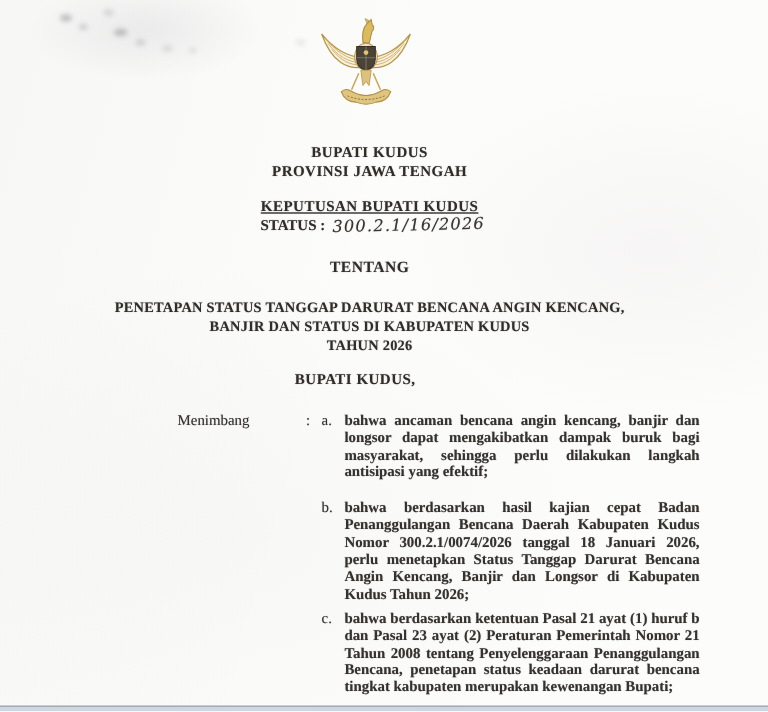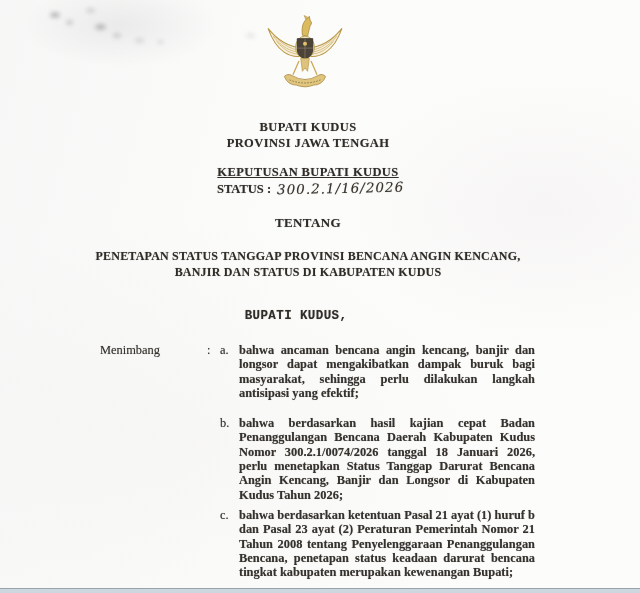--- a/index.html
+++ b/index.html
@@ -29,40 +29,40 @@
     position:absolute; left:0; width:616px; text-align:center;
     font-weight:700; letter-spacing:0.4px; color:#302d29;
     text-shadow:0 0 1px rgba(48,45,41,0.40);
     font-size:12.5px; line-height:15px;
   }
   .hdr-office1   { top:120px; }
   .hdr-office2   { top:136px; }
   .hdr-decree    { top:165px;text-decoration:underline; }
   .hdr-tentang   { top:215px; font-size:13px; }
   .title-block   { top:248px; font-size:12px; line-height:16px; letter-spacing:0.2px; }
-  .hdr-salutation{ top:309px; width:592px;font-family:Liberation Mono, monospace; }
+  .hdr-salutation{ top:309px; width:592px; }
 
   .nomor-line {
     position:absolute; left:217px; top:180px; font-weight:700;
     font-size:12.5px; color:#302d29; text-shadow:0 0 1px rgba(48,45,41,0.40);
     white-space:nowrap;
   }
   .handwriting {
     font-family:"DejaVu Serif", serif; font-style:italic; font-weight:400;
     font-size:13.5px; letter-spacing:1px; display:inline-block;
     transform:rotate(-1.2deg); margin-left:6px; color:#3a362f;
     text-shadow:0 0 0.8px rgba(58,54,47,0.5);
   }
 
   .menimbang {
     position:absolute; left:100px; top:343px; display:flex; align-items:flex-start;
     font-size:12.4px; line-height:14.3px; color:#35322e;
     text-shadow:0 0 0.8px rgba(53,50,46,0.45);
   }
-  .m-label { width:107px; }
+  .m-label { width:107px;margin-left:48px; }
   .m-colon { width:13px; }
   .m-item  { display:flex; }
   .m-item-a { margin-bottom:16px; }
   .m-item-b { margin-bottom:6px; }
   .m-letter { width:19px; flex:none; }
   .m-text  { width:296px; text-align:justify; text-justify:inter-word;font-weight:bold; }
 
   .bottom-edge {
     position:absolute; left:0; right:0; bottom:0; height:4px;
     background:#ccd7df; border-top:1.5px solid #9aa2ab;
@@ -116,22 +116,23 @@
   <div class="hdr hdr-office1">BUPATI KUDUS</div>
   <div class="hdr hdr-office2">PROVINSI JAWA TENGAH</div>
 
   <div class="hdr hdr-decree">KEPUTUSAN BUPATI KUDUS</div>
   <div class="nomor-line">
     <span>STATUS :</span><span class="handwriting">300.2.1/16/2026</span>
   </div>
 
   <div class="hdr hdr-tentang">TENTANG</div>
   <div class="hdr title-block">
-    <div>PENETAPAN STATUS TANGGAP PROVINSI BENCANA ANGIN KENCANG,</div>
+    <div>PENETAPAN STATUS TANGGAP DARURAT BENCANA ANGIN KENCANG,</div>
     <div>BANJIR DAN STATUS DI KABUPATEN KUDUS</div>
+    <div>TAHUN 2026</div>
   </div>
 
   <div class="hdr hdr-salutation">BUPATI KUDUS,</div>
 
   <div class="menimbang">
     <div class="m-label">Menimbang</div>
     <div class="m-colon">:</div>
     <div class="m-items">
       <div class="m-item m-item-a">
         <div class="m-letter">a.</div>

